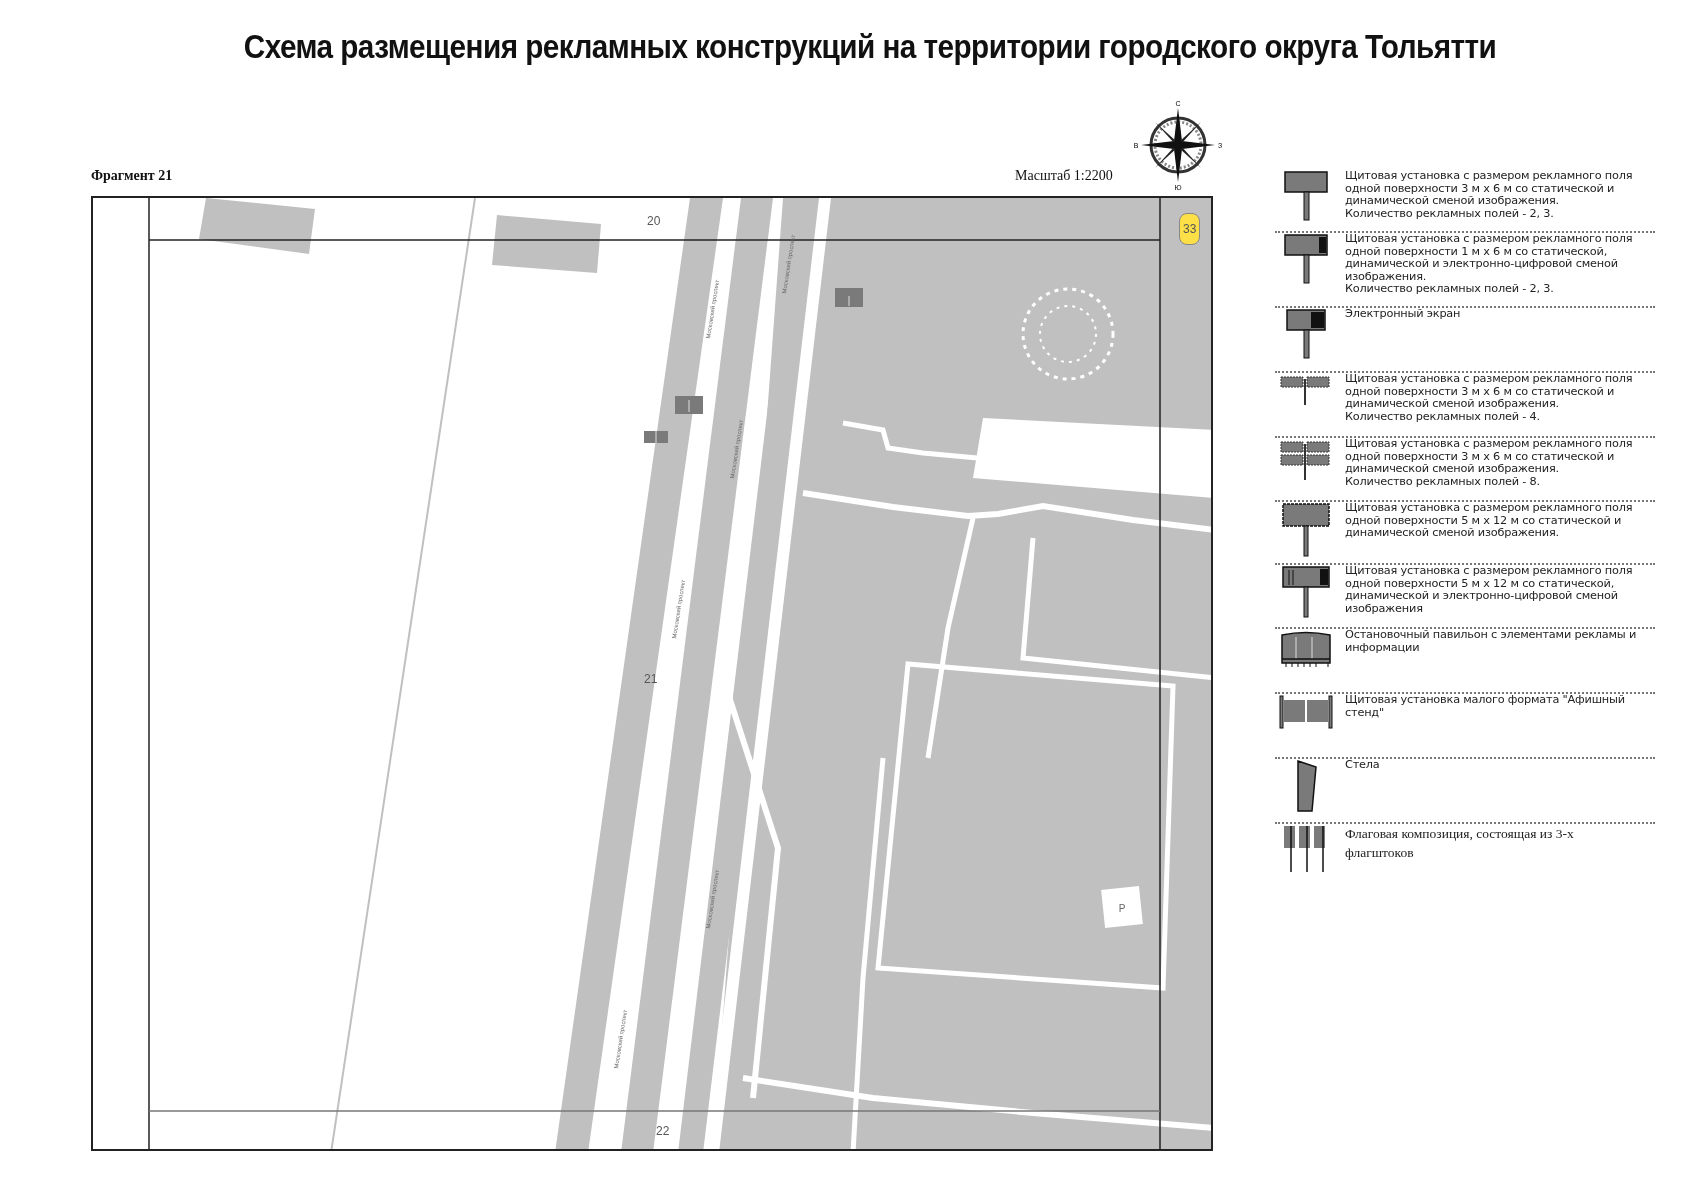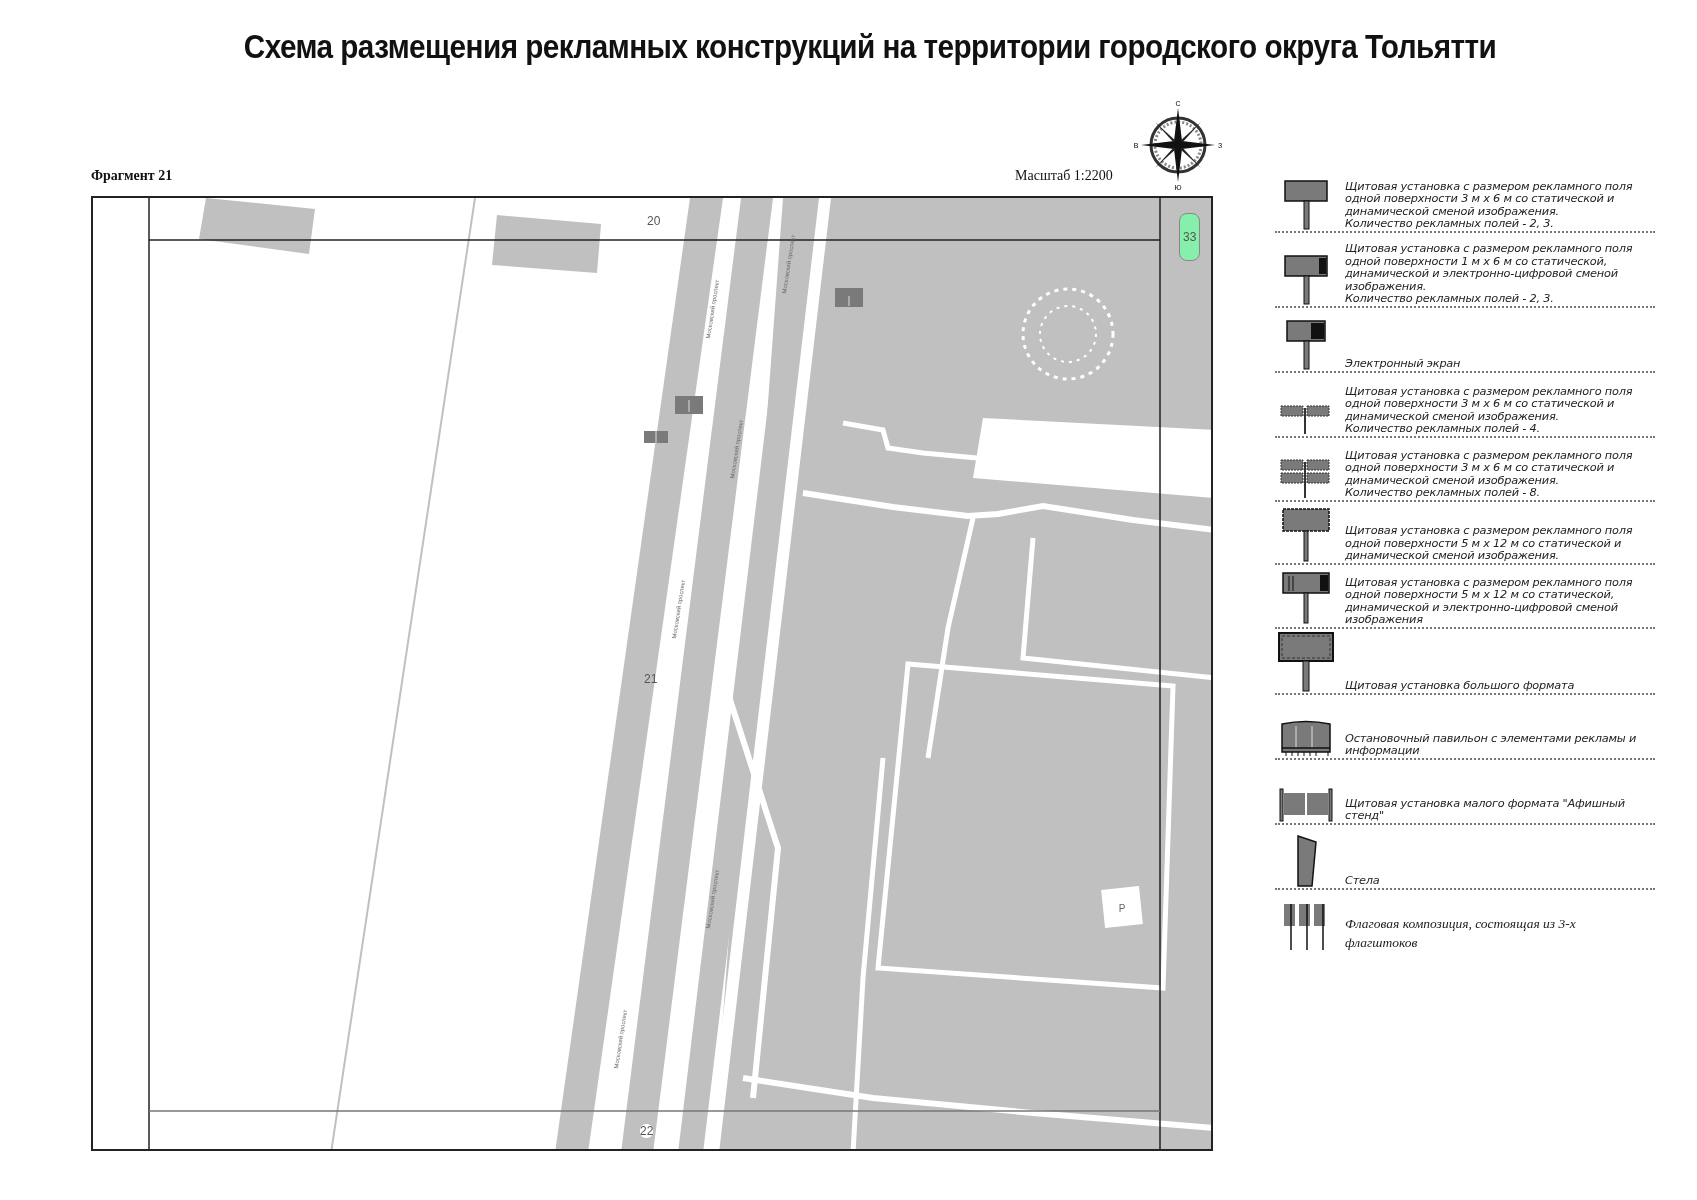--- a/index.html
+++ b/index.html
@@ -5,24 +5,24 @@
   html, body { margin:0; padding:0; background:#ffffff; }
   body { width:1697px; height:1200px; position:relative; overflow:hidden; font-family:"Liberation Sans", sans-serif; color:#111; }
   .title { position:absolute; left:0; width:1740px; top:28px; text-align:center; font-family:"Liberation Sans", sans-serif; font-weight:bold; font-size:33px; letter-spacing:-0.6px; transform:scaleX(0.9); transform-origin:center; }
   .frag-label { position:absolute; left:91px; top:168px; font-family:"Liberation Serif", serif; font-size:14px;font-weight:bold; }
   .scale-label { position:absolute; left:1015px; top:168px; font-family:"Liberation Serif", serif; font-size:14px; }
   .compass { position:absolute; left:1133px; top:100px; width:90px; height:90px; }
 
   .map { position:absolute; left:91px; top:196px; width:1122px; height:955px; border:2px solid #222; box-sizing:border-box; overflow:hidden; background:#fff; }
   .map svg { position:absolute; left:0; top:0; }
   .sheet-num { position:absolute; font-size:12px; color:#555; font-family:"Liberation Sans", sans-serif; }
-  .sheet-num.boxed { border:1px solid #888; border-radius:8px; padding:16px 3px; background:#86efac; }
+  .sheet-num.boxed { border:1px solid #888; border-radius:8px; padding:8px 3px; background:#fde047; }
 
   .legend { position:absolute; left:1275px; top:170px; width:380px; }
-  .legend-row { position:relative; display:flex; align-items:flex-end; border-bottom:2px dotted #777; box-sizing:border-box;font-style:italic; }
+  .legend-row { position:relative; display:flex; align-items:flex-start; border-bottom:2px dotted #777; box-sizing:border-box; }
   .legend-icon { width:62px; flex:0 0 62px; display:flex; justify-content:center; align-items:center; }
   .legend-text { flex:1; font-size:11.3px; line-height:12.6px; padding-left:8px; color:#222; font-family:"DejaVu Sans", sans-serif; letter-spacing:-0.2px; }
   .legend-text.serif { font-family:"Liberation Serif", serif; font-size:13.5px; line-height:19px; letter-spacing:0; }
   .legend-text span { display:block; }
 </style>
 </head>
 <body>
 
 <div class="title">Схема размещения рекламных конструкций на территории городского округа Тольятти</div>
 <div class="frag-label">Фрагмент 21</div>
@@ -104,21 +104,21 @@
 
   <div style="position:absolute;left:612px;top:140px;font-size:6px;color:#666;transform:rotate(-81deg);transform-origin:left top;white-space:nowrap;">Московский проспект</div>
   <div style="position:absolute;left:688px;top:95px;font-size:6px;color:#666;transform:rotate(-81deg);transform-origin:left top;white-space:nowrap;">Московский проспект</div>
   <div style="position:absolute;left:636px;top:280px;font-size:6px;color:#666;transform:rotate(-81deg);transform-origin:left top;white-space:nowrap;">Московский проспект</div>
   <div style="position:absolute;left:578px;top:440px;font-size:6px;color:#666;transform:rotate(-81deg);transform-origin:left top;white-space:nowrap;">Московский проспект</div>
   <div style="position:absolute;left:520px;top:870px;font-size:6px;color:#666;transform:rotate(-81deg);transform-origin:left top;white-space:nowrap;">Московский проспект</div>
   <div style="position:absolute;left:612px;top:730px;font-size:6px;color:#666;transform:rotate(-81deg);transform-origin:left top;white-space:nowrap;">Московский проспект</div>
 
   <div class="sheet-num" style="left:554px;top:16px;">20</div>
   <div class="sheet-num" style="left:551px;top:474px;">21</div>
-  <div class="sheet-num" style="left:547px;top:926px;background:#fff;border-radius:6px;">22</div>
+  <div class="sheet-num" style="left:563px;top:926px;background:#fff;border-radius:6px;">22</div>
   <div class="sheet-num boxed" style="left:1086px;top:15px;">33</div>
 </div>
 
 <div class="legend">
   <div class="legend-row" style="height:63px">
     <div class="legend-icon">
       <svg width="46" height="52">
           <rect x="2" y="2" width="42" height="20" fill="#7a7a7a" stroke="#111" stroke-width="1.5"></rect>
           <rect x="21" y="22" width="5" height="28" fill="#7a7a7a" stroke="#111" stroke-width="1"></rect>
         </svg>
@@ -212,32 +212,20 @@
           <line x1="13" y1="5" x2="13" y2="20" stroke="#111"></line>
           <rect x="24" y="22" width="4" height="30" fill="#7a7a7a" stroke="#111" stroke-width="1"></rect>
         </svg>
     </div>
     <div class="legend-text">
       <span>Щитовая установка с размером рекламного поля</span>
         <span>одной поверхности 5 м х 12 м со статической,</span>
         <span>динамической и электронно-цифровой сменой</span>
         <span>изображения</span>
     </div>
-  </div>
-  <div class="legend-row" style="height:66px">
-    <div class="legend-icon">
-      <svg width="58" height="62">
-          <rect x="2" y="2" width="54" height="28" fill="#7a7a7a" stroke="#111" stroke-width="2"></rect>
-          <rect x="5" y="5" width="48" height="22" fill="none" stroke="#333" stroke-dasharray="3 2"></rect>
-          <rect x="26" y="30" width="6" height="30" fill="#7a7a7a" stroke="#111" stroke-width="1"></rect>
-        </svg>
-    </div>
-    <div class="legend-text">
-        <span>Щитовая установка большого формата</span>
-      </div>
   </div>
   <div class="legend-row" style="height:65px">
     <div class="legend-icon">
       <svg width="56" height="40">
           <path d="M4 6 Q28 1 52 6 L52 34 L4 34 Z" fill="#7a7a7a" stroke="#111" stroke-width="1.5"></path>
           <line x1="18" y1="8" x2="18" y2="30" stroke="#ddd"></line>
           <line x1="34" y1="8" x2="34" y2="30" stroke="#ddd"></line>
           <line x1="4" y1="30" x2="52" y2="30" stroke="#111" stroke-width="1.5"></line>
           <g stroke="#111">
             <line x1="8" y1="34" x2="8" y2="38"></line>

